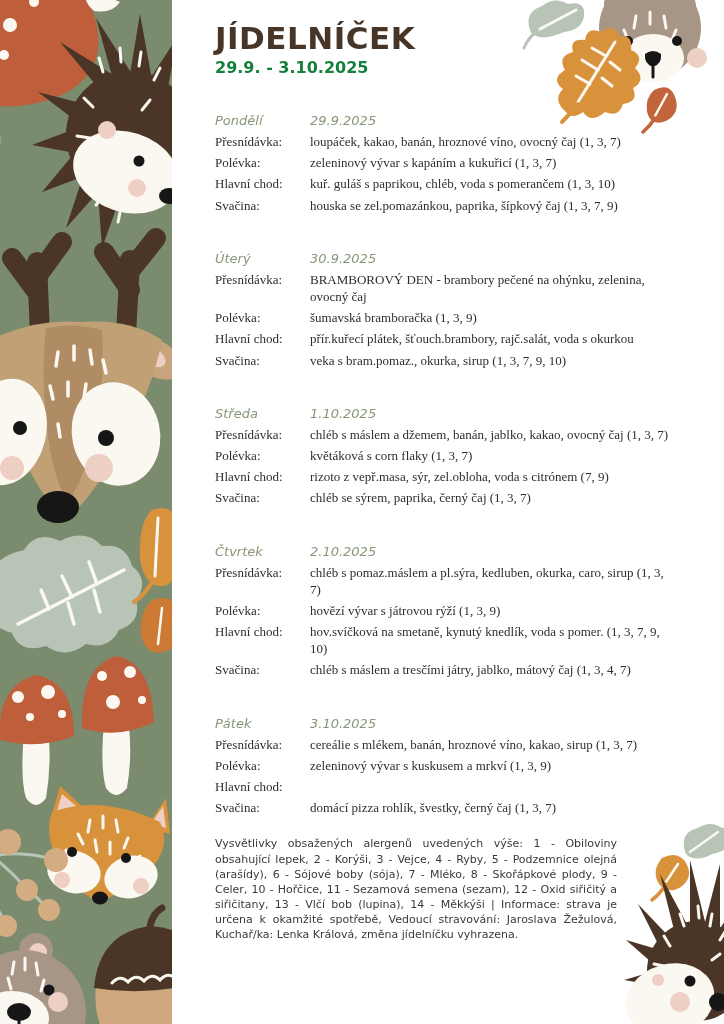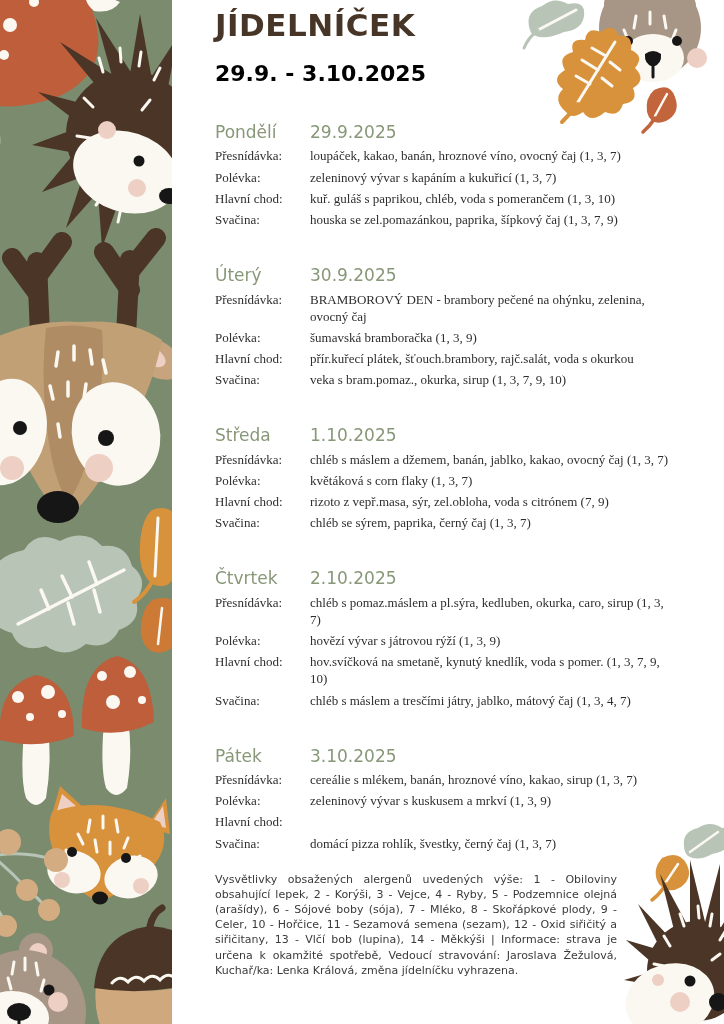--- a/index.html
+++ b/index.html
@@ -10,34 +10,34 @@
     color:#2e2e2e;
   }
   .sidebar{
     position:absolute;left:0;top:0;width:172px;height:1024px;
     background:#7a8b6e;overflow:hidden;z-index:1;
   }
   .sidebar svg{display:block}
   .decor-tr{position:absolute;left:520px;top:0;z-index:1}
   .decor-br{position:absolute;left:600px;top:818px;z-index:1}
   .main{
-    position:absolute;left:215px;top:10px;width:455px;z-index:2;
+    position:absolute;left:215px;top:23px;width:455px;z-index:2;
   }
   .title{
     margin:0;font-size:31px;line-height:1.0;font-weight:bold;
     color:#473627;letter-spacing:0.5px;
   }
   .range{
-    margin:22px 0 0 0;font-size:22px;line-height:1.0;font-weight:bold;
-    color:#000000;
+    margin:6px 0 0 0;font-size:16px;line-height:1.0;font-weight:bold;
+    color:#15803d;
   }
   .day{margin-top:20px}
   .day-head{
     display:grid;grid-template-columns:95px 1fr;
-    color:#879878;font-size:17px;line-height:1.32;
+    font-style:italic;color:#879878;font-size:13px;line-height:1.32;
     margin-bottom:4px;
     margin-top:36px;
   }
   .row{
     display:grid;grid-template-columns:95px 1fr;
     font-size:13px;line-height:1.32;margin-bottom:4px;font-family:Liberation Serif, serif;
   }
   .row:last-child{margin-bottom:0}
   .lbl{color:#2e2e2e}
   .txt{color:#2e2e2e}

